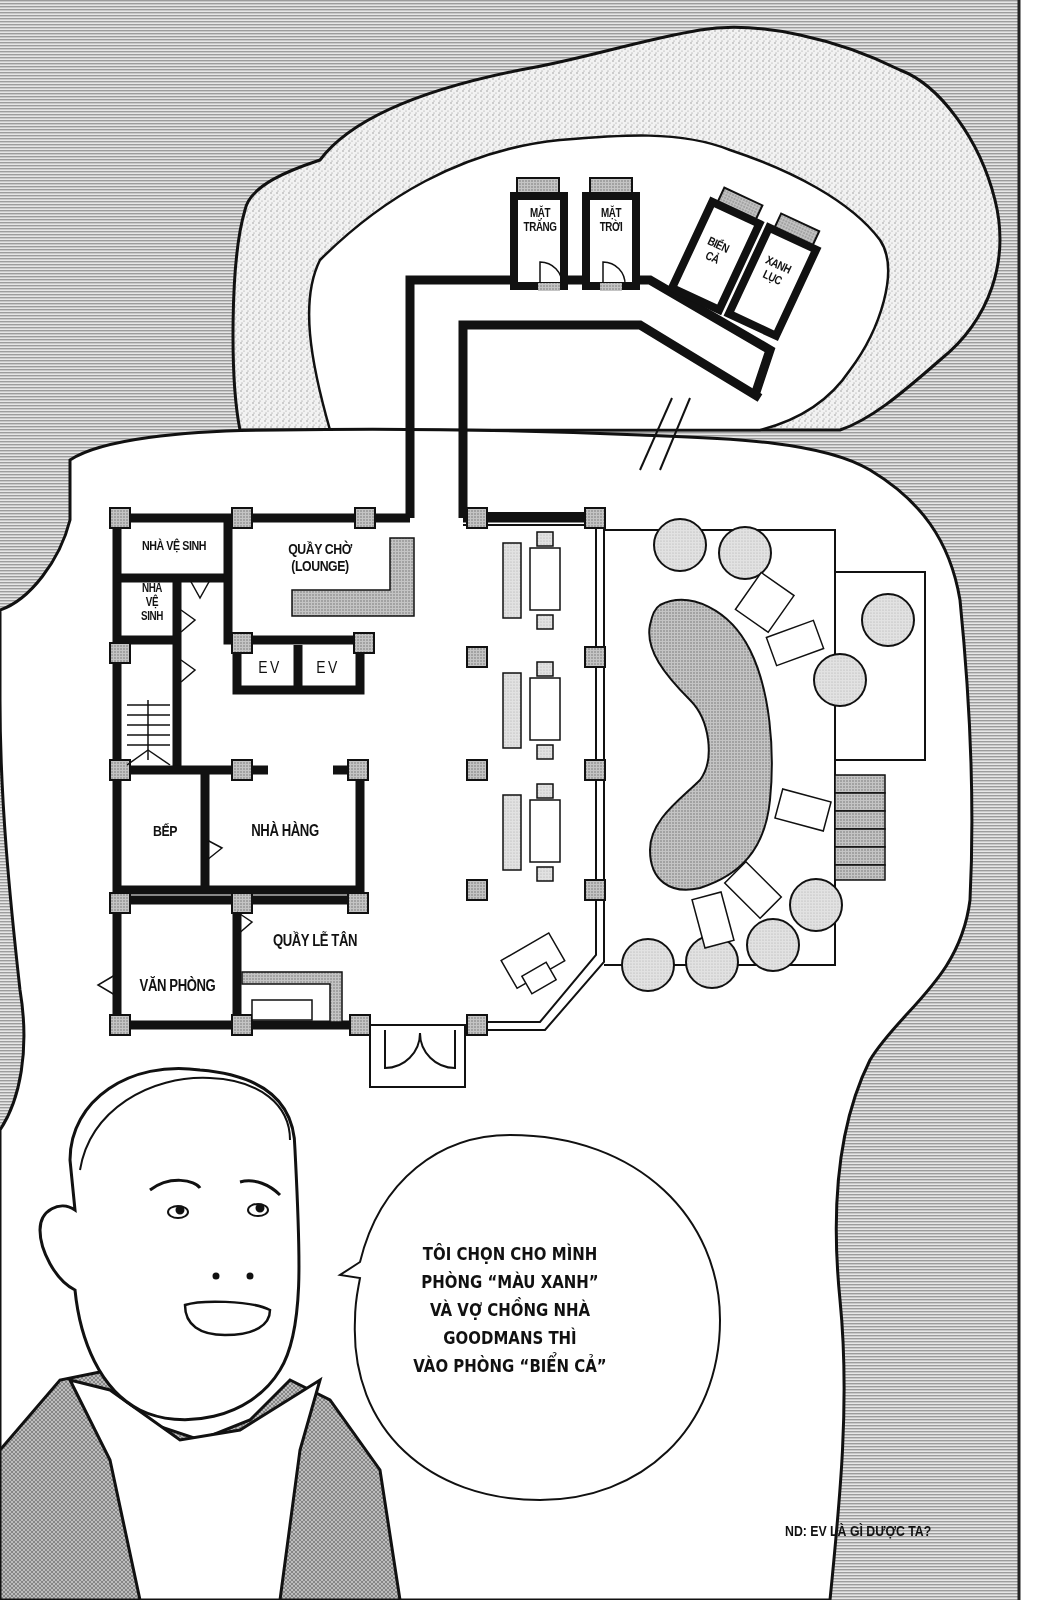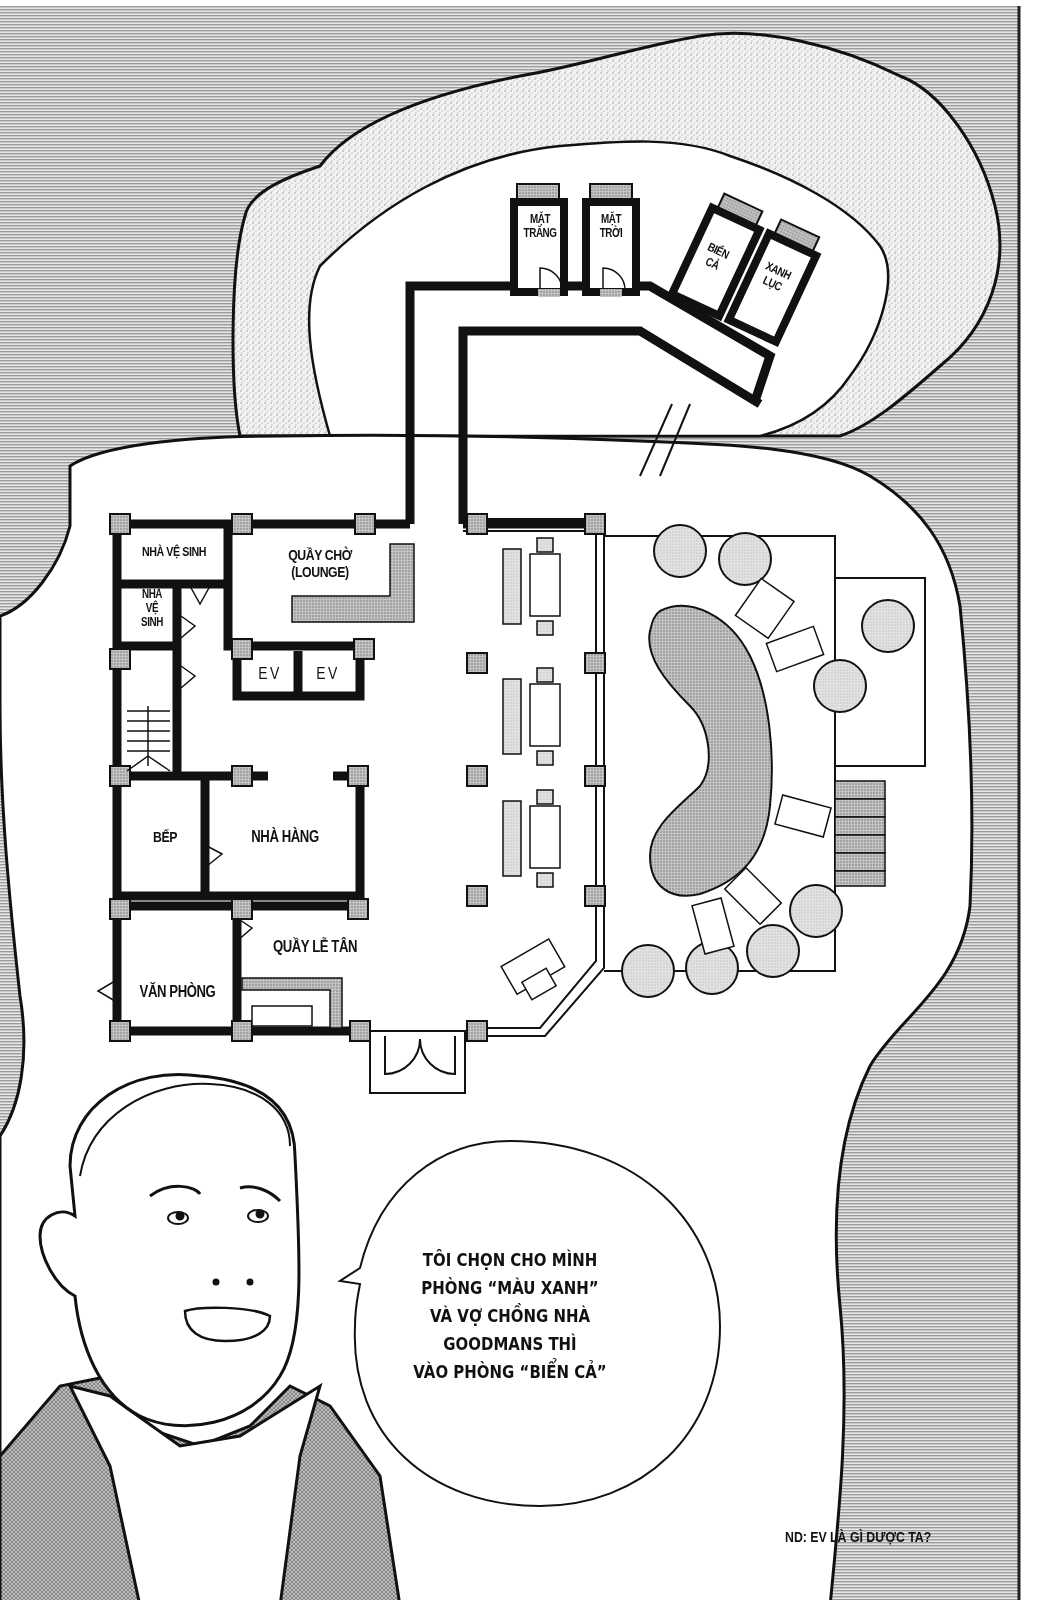--- a/index.html
+++ b/index.html
@@ -1,17 +1,17 @@
 <!DOCTYPE html>
 <html><head>
 <meta charset="utf-8">
 <style>
   html,body{margin:0;padding:0;background:#fff;}
   body{width:1040px;height:1600px;position:relative;overflow:hidden;font-family:"Liberation Sans",sans-serif;}
-  #page{position:absolute;left:0;top:6px;width:1040px;height:1257px;}
+  #page{position:absolute;left:0;top:0;width:1040px;height:1257px;}
   .lbl{position:absolute;font-family:"Liberation Sans Narrow","Liberation Sans",sans-serif;font-weight:bold;color:#111;text-align:center;line-height:1.15;letter-spacing:-0.5px;transform:scaleX(0.82);transform-origin:center;white-space:nowrap;}
   .bubble-text{position:absolute;left:370px;top:1240px;width:280px;text-align:center;font-family:"DejaVu Sans",sans-serif;font-weight:bold;font-size:17px;line-height:28px;color:#111;transform:scaleX(0.88);}
   .bubble-text div{white-space:nowrap;}
   .note{position:absolute;left:785px;top:1522px;font-family:"Liberation Sans",sans-serif;font-weight:bold;font-size:15px;color:#111;transform:scaleX(0.82);transform-origin:left center;white-space:nowrap;background:rgba(255,255,255,0.0);}
 </style>
 </head>
 <body>
 
 <div id="page">
 <svg width="1040" height="1600" viewBox="0 0 1040 1600" xmlns="http://www.w3.org/2000/svg">

